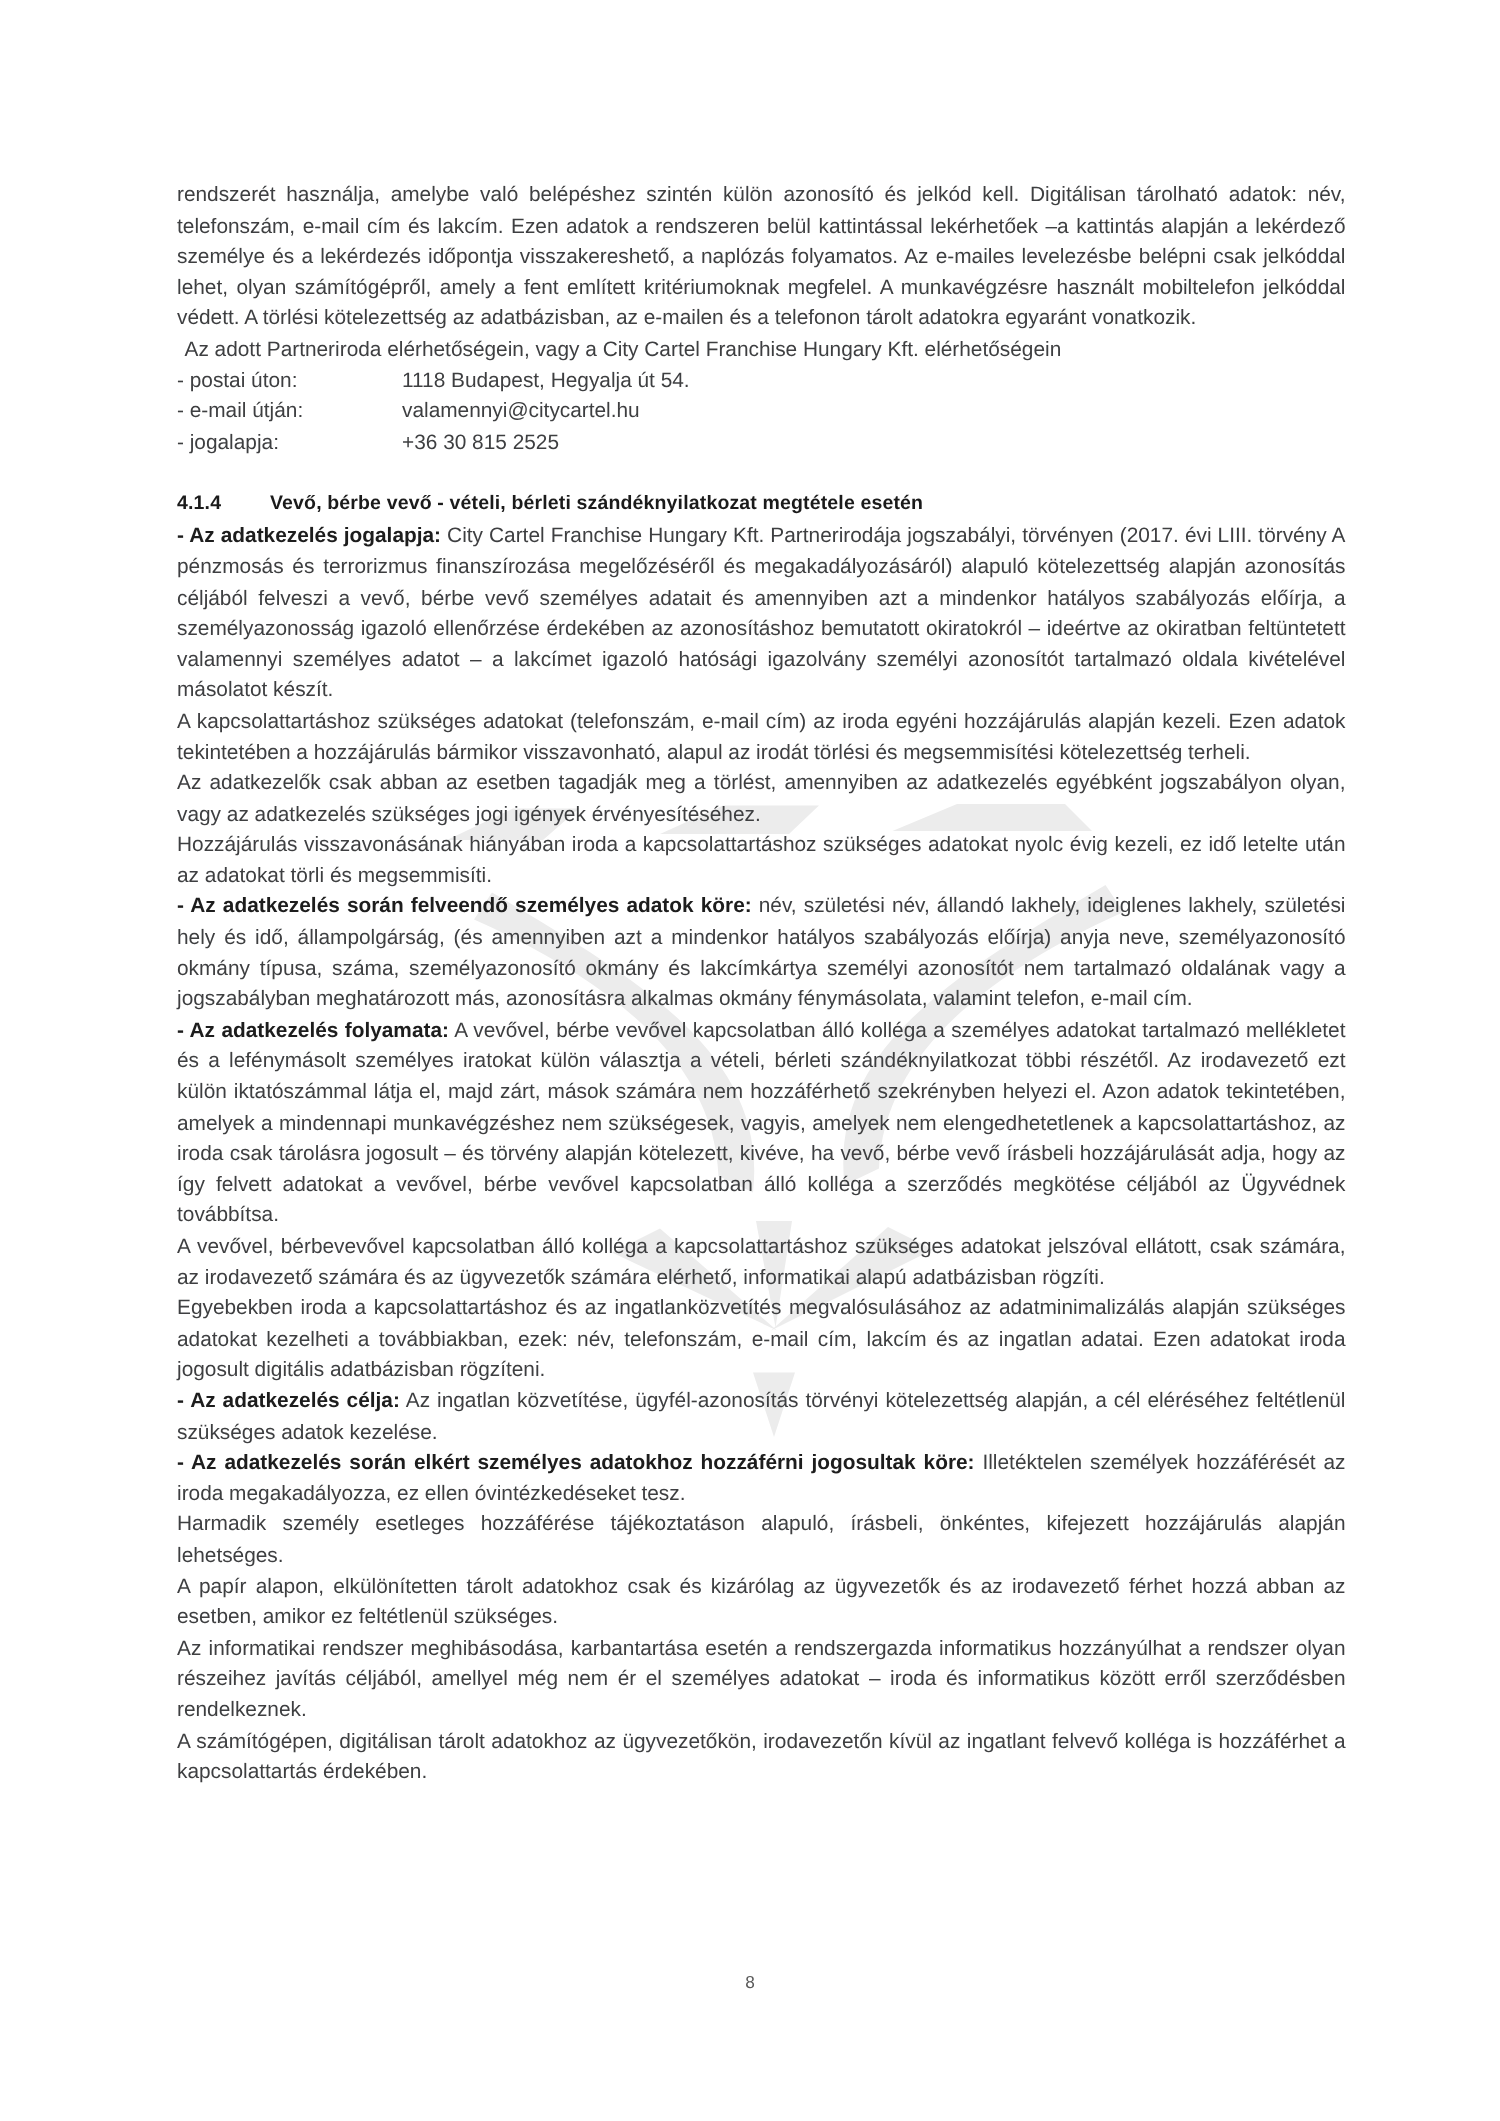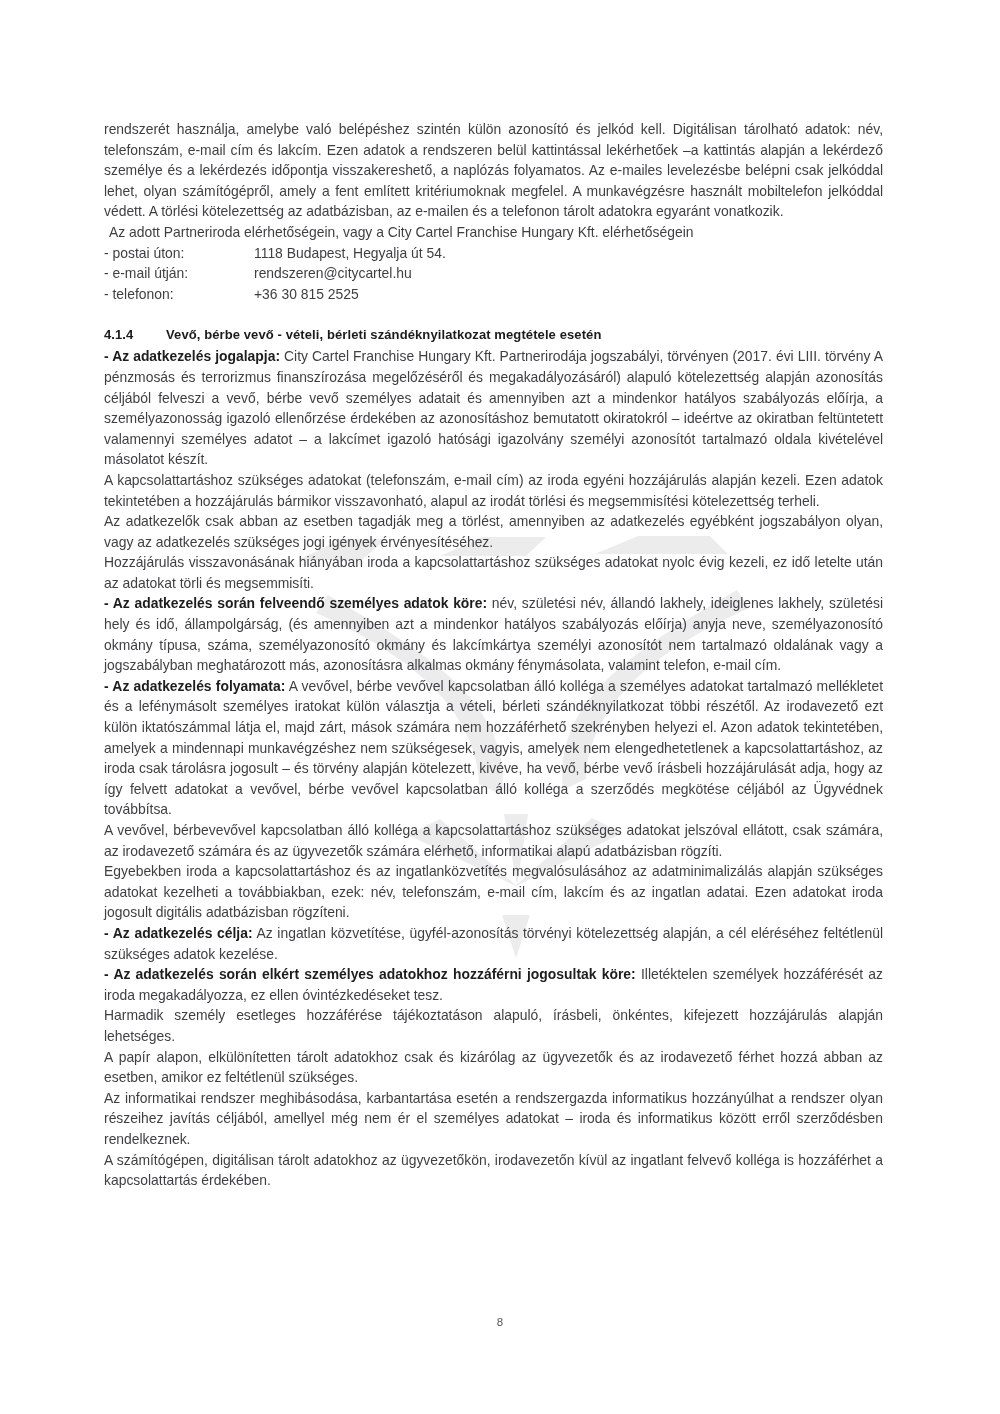--- a/index.html
+++ b/index.html
@@ -8,21 +8,21 @@
     width:1000px; height:1414px;
     background:#ffffff;
     font-family:"Liberation Sans", sans-serif;
     overflow:hidden;
   }
   .watermark {
     position:absolute; left:290px; top:533px;
     width:485px; height:430px; z-index:0;
   }
   .content {
-    position:absolute; left:104px; top:119px; width:779px; z-index:1;
+    position:absolute; left:118px; top:119px; width:779px; z-index:1;
     color:#3e3f41; font-size:13.9px; line-height:20.6px;
     text-align:justify;
   }
   p.body { margin:0; }
   p.indented { padding-left:5px; }
   .contact-row { text-align:left;text-decoration:underline; }
   .contact-label { display:inline-block; width:150px; }
   .contact-value { display:inline-block; }
   h2.heading {
     margin:20px 0 0 0; font-size:13px; line-height:22px;
@@ -58,24 +58,24 @@
 
     <p class="body">rendszerét használja, amelybe való belépéshez szintén külön azonosító és jelkód kell. Digitálisan tárolható adatok: név, telefonszám, e-mail cím és lakcím. Ezen adatok a rendszeren belül kattintással lekérhetőek –a kattintás alapján a lekérdező személye és a lekérdezés időpontja visszakereshető, a naplózás folyamatos. Az e-mailes levelezésbe belépni csak jelkóddal lehet, olyan számítógépről, amely a fent említett kritériumoknak megfelel. A munkavégzésre használt mobiltelefon jelkóddal védett. A törlési kötelezettség az adatbázisban, az e-mailen és a telefonon tárolt adatokra egyaránt vonatkozik.</p>
 
 
     <p class="body indented">Az adott Partneriroda elérhetőségein, vagy a City Cartel Franchise Hungary Kft. elérhetőségein</p>
 
     <div class="contact-row">
       <span class="contact-label">- postai úton:</span><span class="contact-value">1118 Budapest, Hegyalja út 54.</span>
     </div>
     <div class="contact-row">
-      <span class="contact-label">- e-mail útján:</span><span class="contact-value">rendszeren@citycartel.hu</span>
+      <span class="contact-label">- e-mail útján:</span><span class="contact-value">valamennyi@citycartel.hu</span>
     </div>
     <div class="contact-row">
-      <span class="contact-label">- telefonon:</span><span class="contact-value">+36 30 815 2525</span>
+      <span class="contact-label">- jogalapja:</span><span class="contact-value">+36 30 815 2525</span>
     </div>
 
     <h2 class="heading">
       <span class="num">4.1.4</span><span>Vevő, bérbe vevő - vételi, bérleti szándéknyilatkozat megtétele esetén</span>
     </h2>
 
     <p class="body"><strong class="lead">- Az adatkezelés jogalapja:</strong><span> City Cartel Franchise Hungary Kft. Partnerirodája jogszabályi, törvényen (2017. évi LIII. törvény A pénzmosás és terrorizmus finanszírozása megelőzéséről és megakadályozásáról) alapuló kötelezettség alapján azonosítás céljából felveszi a vevő, bérbe vevő személyes adatait és amennyiben azt a mindenkor hatályos szabályozás előírja, a személyazonosság igazoló ellenőrzése érdekében az azonosításhoz bemutatott okiratokról – ideértve az okiratban feltüntetett valamennyi személyes adatot – a lakcímet igazoló hatósági igazolvány személyi azonosítót tartalmazó oldala kivételével másolatot készít.</span></p>
     <p class="body"><strong class="lead"></strong><span>A kapcsolattartáshoz szükséges adatokat (telefonszám, e-mail cím) az iroda egyéni hozzájárulás alapján kezeli. Ezen adatok tekintetében a hozzájárulás bármikor visszavonható, alapul az irodát törlési és megsemmisítési kötelezettség terheli.</span></p>
     <p class="body"><strong class="lead"></strong><span>Az adatkezelők csak abban az esetben tagadják meg a törlést, amennyiben az adatkezelés egyébként jogszabályon olyan, vagy az adatkezelés szükséges jogi igények érvényesítéséhez.</span></p>
     <p class="body"><strong class="lead"></strong><span>Hozzájárulás visszavonásának hiányában iroda a kapcsolattartáshoz szükséges adatokat nyolc évig kezeli, ez idő letelte után az adatokat törli és megsemmisíti.</span></p>

